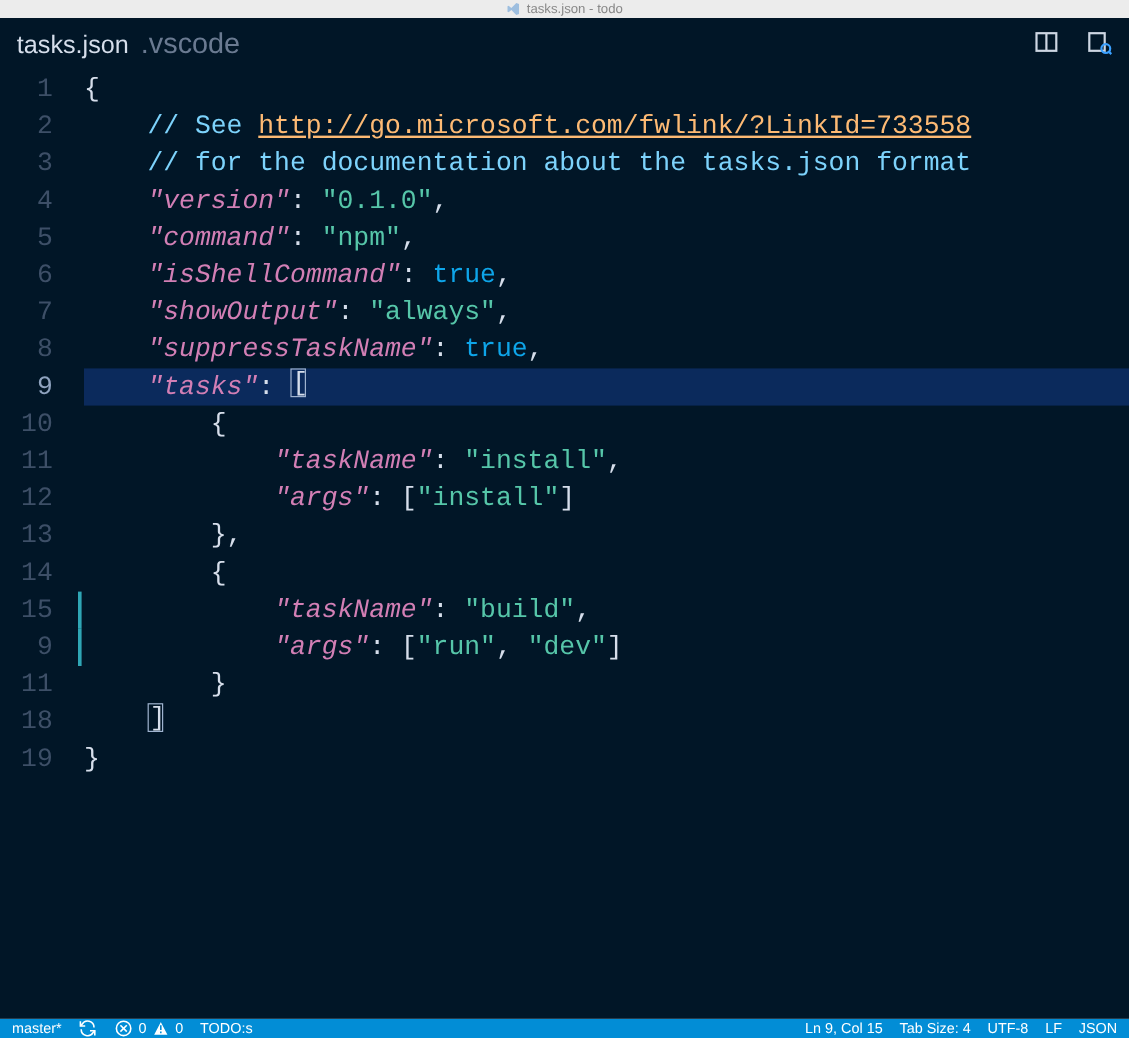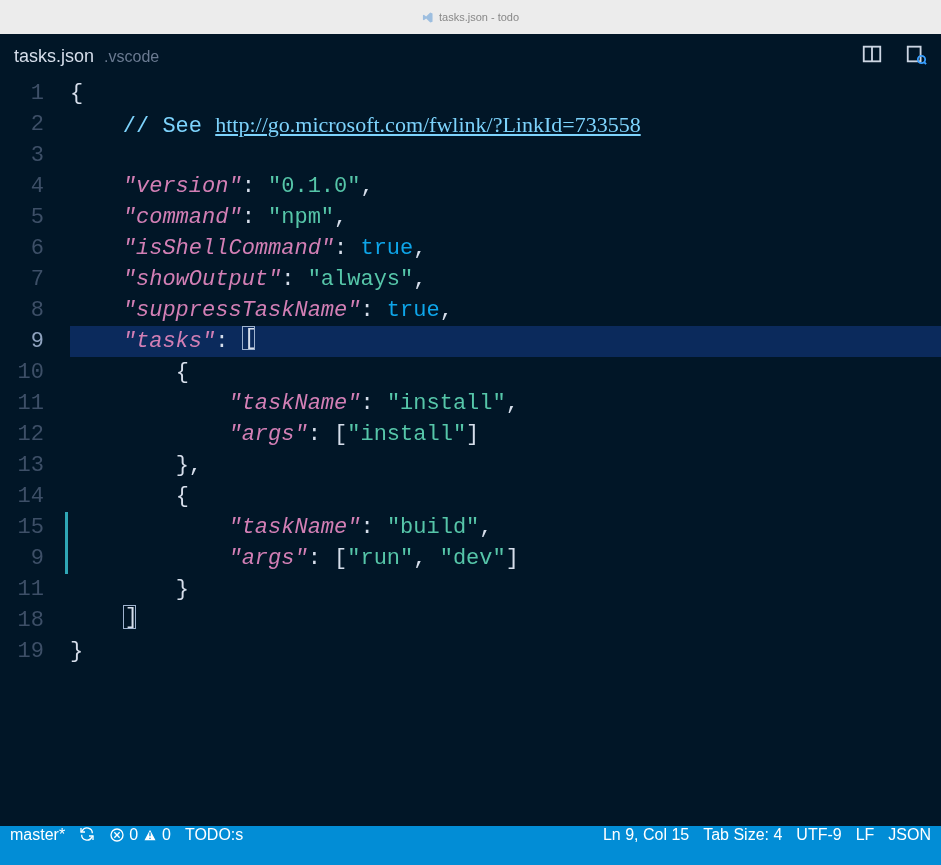--- a/index.html
+++ b/index.html
@@ -6,21 +6,21 @@
   body {
     width: 941px;
     height: 865px;
     background: #f4f4f4;
     font-family: Menlo, Consolas, "Courier New", monospace;
     overflow: hidden;
     display: flex;
     flex-direction: column;
   }
   .titlebar {
-    height: 34px;
+    height: 15px;
     background: #ececec;
     display: flex;
     align-items: center;
     justify-content: center;
     font-size: 11px;
     color: #888;
     font-family: -apple-system, Helvetica, Arial, sans-serif;
     gap: 6px;
   }
   .titlebar svg { opacity: .6; }
@@ -37,22 +37,22 @@
     align-items: center;
     padding: 0 14px 0 14px;
     color: #d6deeb;
   }
   .tab {
     display: flex;
     align-items: baseline;
     gap: 10px;
     font-family: -apple-system, Helvetica, Arial, sans-serif;
   }
-  .tab-name { color: #d6deeb; font-size: 18px; }
-  .tab-dir  { color: #6a7a91; font-size: 16px; }
+  .tab-name { color: #d6deeb; font-size: 21px; }
+  .tab-dir  { color: #6a7a91; font-size: 24px; }
   .tab-actions {
     margin-left: auto;
     display: flex;
     gap: 22px;
     align-items: center;
   }
   .tab-actions svg { cursor: pointer; }
   .code-area {
     flex: 1;
     display: flex;
@@ -69,21 +69,21 @@
   }
   .gutter div { height: 31px; }
   .lines { flex: 1; position: relative; }
   .line { height: 31px; white-space: pre; }
   .line.hl {
     background: #0b2a5c;
   }
   
   .tk-brace   { color: #d6deeb; }
   .tk-comment { color: #7dd3fc; }
-  .tk-link    { color: #7dd3fc; text-decoration: underline; font-family: Liberation Serif, serif; }
+  .tk-link    { color: #fdba74; text-decoration: underline; }
   .tk-key     { color: #d27fb5; font-style: italic; }
   .tk-colon   { color: #d6deeb; }
   .tk-str     { color: #56c6a9; }
   .tk-bool    { color: #0ea5e9; }
   .tk-punc    { color: #d6deeb; }
   .cursor-box {
     display:inline-block;
     border:1px solid #9fb3cf;
     width:13px; height:24px;
     vertical-align: -3px;
@@ -99,27 +99,27 @@
     position:absolute; left:1px; top:-4px;
     color:#d6deeb;
   }
   .change-bar {
     position:absolute;
     left:65px;
     width:3px;
     background:#2fa6b5;
   }
   .statusbar {
-    height: 39px;
+    height: 16px;
     background: #028dd6;
     color: #ffffff;
     display: flex;
-    align-items: flex-start;
+    align-items: center;
     font-family: -apple-system, Helvetica, Arial, sans-serif;
-    font-size: 16px;
+    font-size: 12px;
     padding: 0 10px;
     gap: 14px;
   }
   .statusbar .sep { flex: 1; }
   .statusbar > span, .statusbar > div { display:flex; align-items:center; gap:4px; cursor:pointer; }
   .statusbar svg { vertical-align: middle; }
 </style>
 </head>
 <body>
 
@@ -173,21 +173,21 @@
         <div>14</div>
         <div>15</div>
         <div>9</div>
         <div>11</div>
         <div>18</div>
         <div>19</div>
       </div>
     <div class="lines" id="lines">
         <div class="line"><span class="tk-brace">{</span></div>
         <div class="line"><span>    </span><span class="tk-comment">// See </span><span class="tk-link">http://go.microsoft.com/fwlink/?LinkId=733558</span></div>
-        <div class="line"><span>    </span></div>
+        <div class="line"><span>    </span><span class="tk-comment">// for the documentation about the tasks.json format</span></div>
         <div class="line"><span>    </span><span class="tk-key">"version"</span><span class="tk-colon">: </span><span class="tk-str">"0.1.0"</span><span class="tk-punc">,</span></div>
         <div class="line"><span>    </span><span class="tk-key">"command"</span><span class="tk-colon">: </span><span class="tk-str">"npm"</span><span class="tk-punc">,</span></div>
         <div class="line"><span>    </span><span class="tk-key">"isShellCommand"</span><span class="tk-colon">: </span><span class="tk-bool">true</span><span class="tk-punc">,</span></div>
         <div class="line"><span>    </span><span class="tk-key">"showOutput"</span><span class="tk-colon">: </span><span class="tk-str">"always"</span><span class="tk-punc">,</span></div>
         <div class="line"><span>    </span><span class="tk-key">"suppressTaskName"</span><span class="tk-colon">: </span><span class="tk-bool">true</span><span class="tk-punc">,</span></div>
         <div class="line hl"><span>    </span><span class="tk-key">"tasks"</span><span class="tk-colon">: </span><span class="cursor-box inner"></span></div>
         <div class="line"><span>        </span><span class="tk-brace">{</span></div>
         <div class="line"><span>            </span><span class="tk-key">"taskName"</span><span class="tk-colon">: </span><span class="tk-str">"install"</span><span class="tk-punc">,</span></div>
         <div class="line"><span>            </span><span class="tk-key">"args"</span><span class="tk-colon">: </span><span class="tk-punc">[</span><span class="tk-str">"install"</span><span class="tk-punc">]</span></div>
         <div class="line"><span>        </span><span class="tk-brace">},</span></div>
@@ -226,16 +226,16 @@
         <path d="M12 2 2 21h20L12 2zm0 6v6m0 2v2" stroke="#028dd6" stroke-width="2"></path>
       </svg>
     <span>0</span>
   </div>
   <span>TODO:s</span>
 
   <span class="sep"></span>
 
   <span>Ln 9, Col 15</span>
   <span>Tab Size: 4</span>
-  <span>UTF-9</span>
+  <span>UTF-8</span>
   <span>LF</span>
   <span>JSON</span>
 </div>
 
 </body></html>

